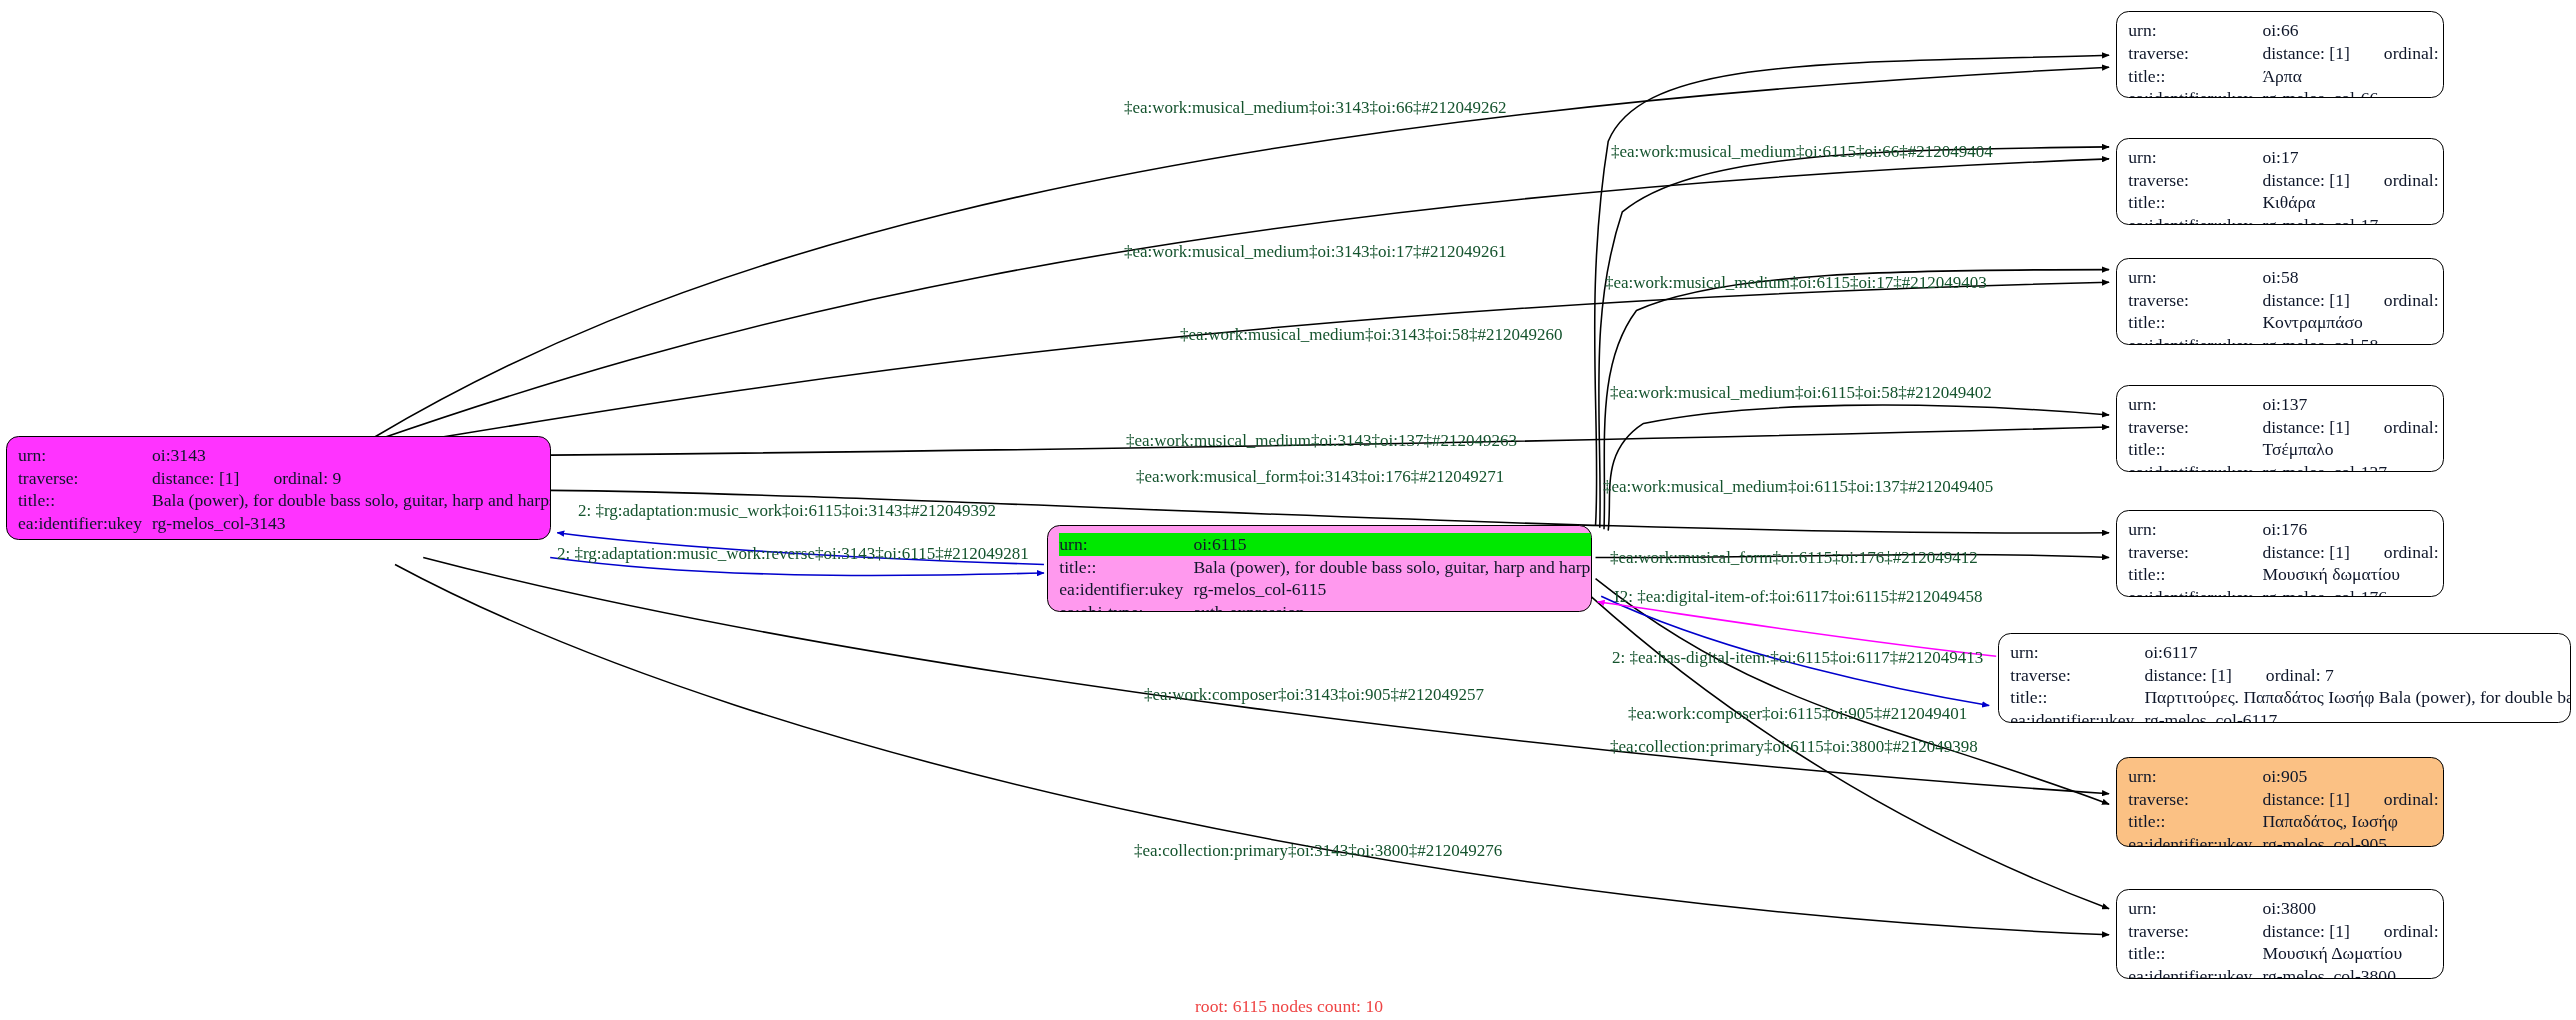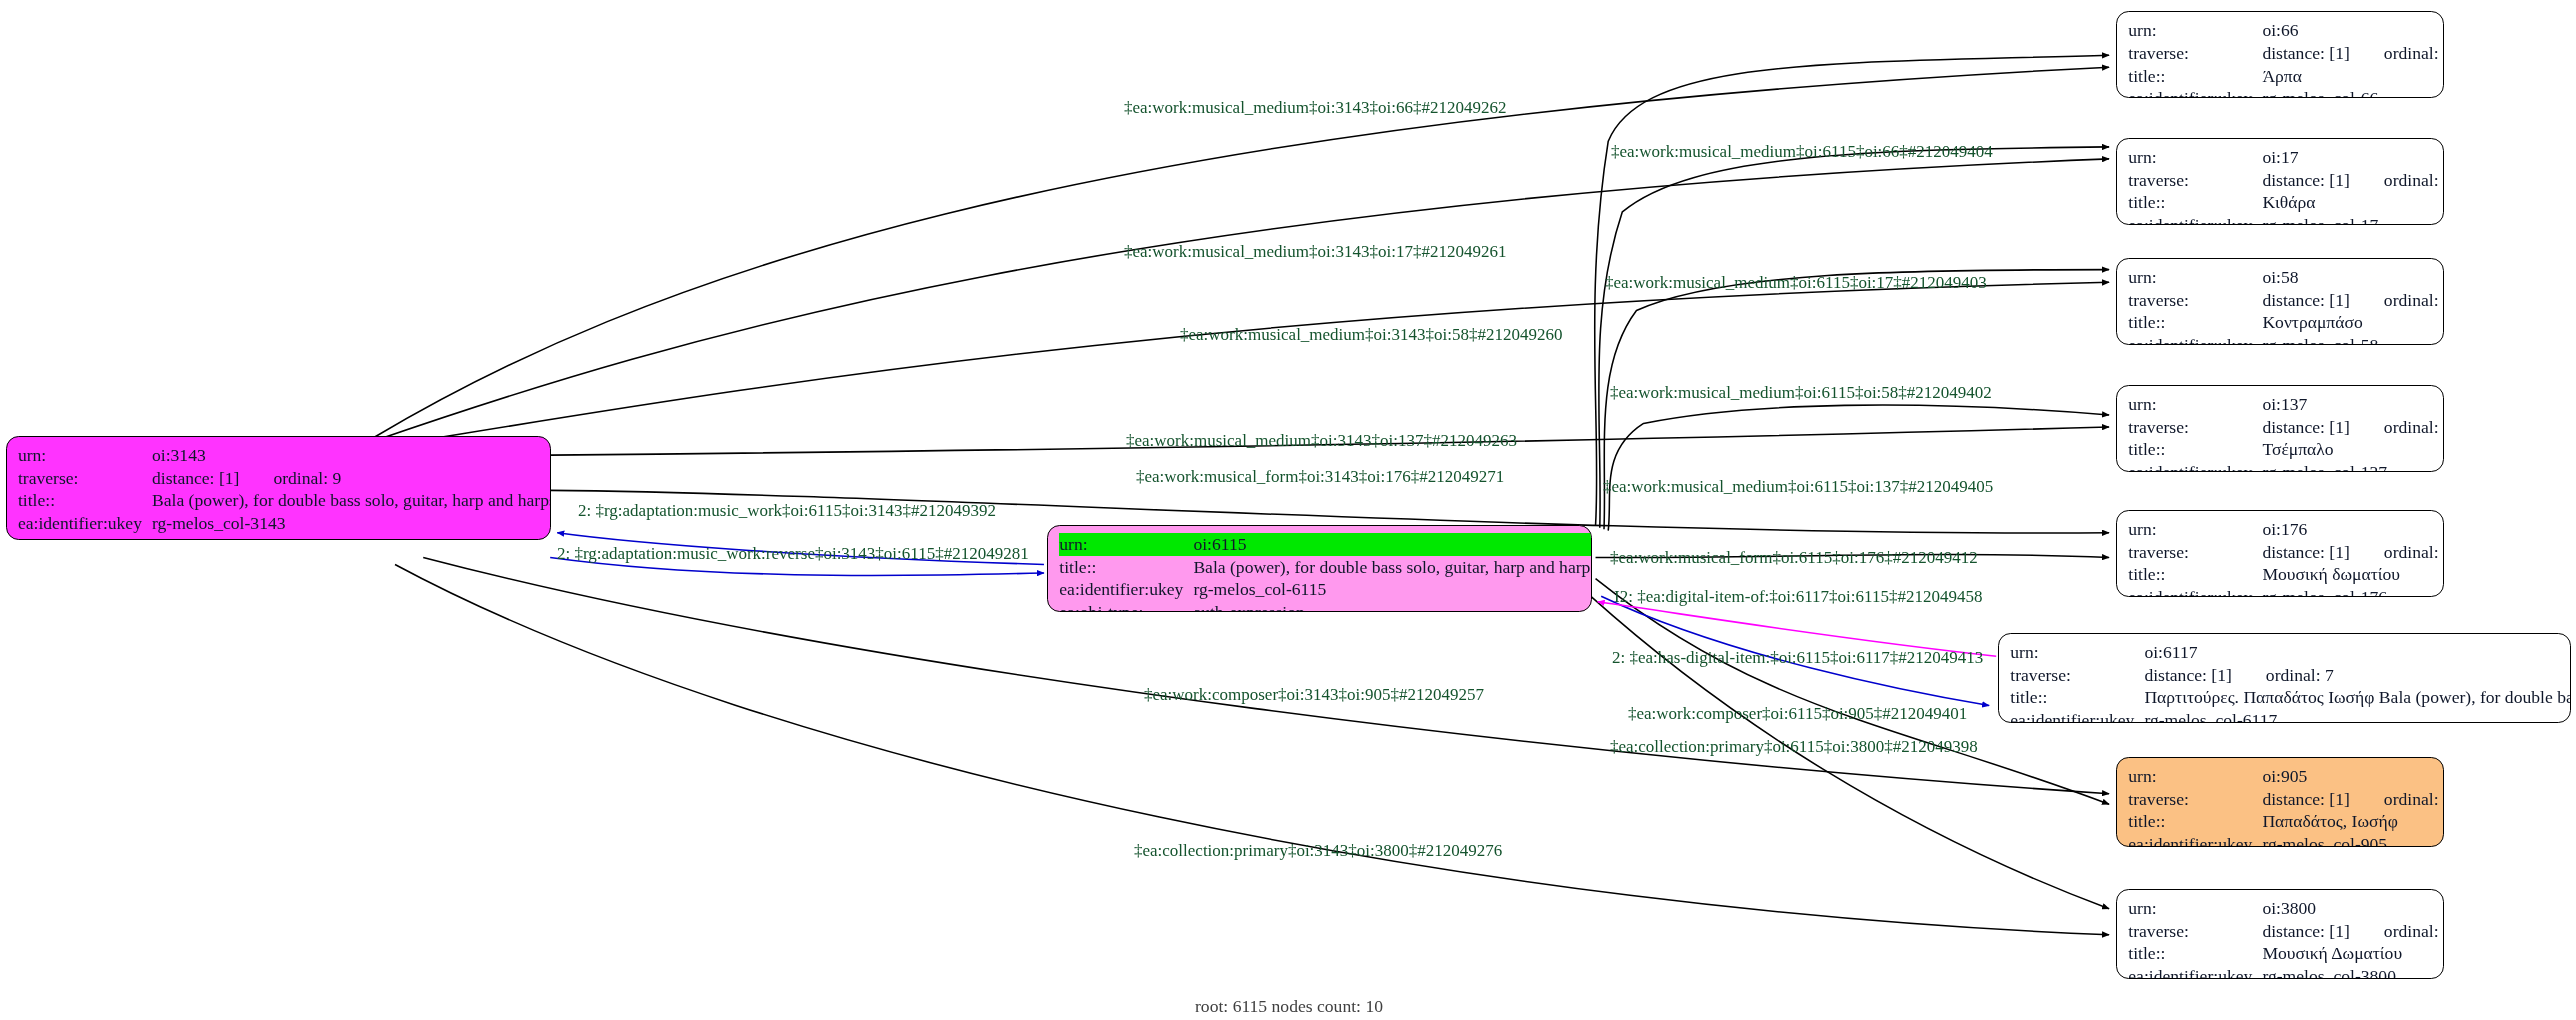--- a/index.html
+++ b/index.html
@@ -66,21 +66,21 @@
     color: #14532d;
     white-space: nowrap;
     background: transparent;
     line-height: 1;
   }
 
   .caption {
     position: absolute;
     font-family: "Liberation Serif", "DejaVu Serif", serif;
     font-size: 17.6px;
-    color: #404040;
+    color: #ef4444;
     white-space: nowrap;
   }
 </style>
 </head>
 <body>
 
 <div id="stage">
 
   <svg id="edge-layer" viewBox="0 0 3652 1447">
     <defs>

